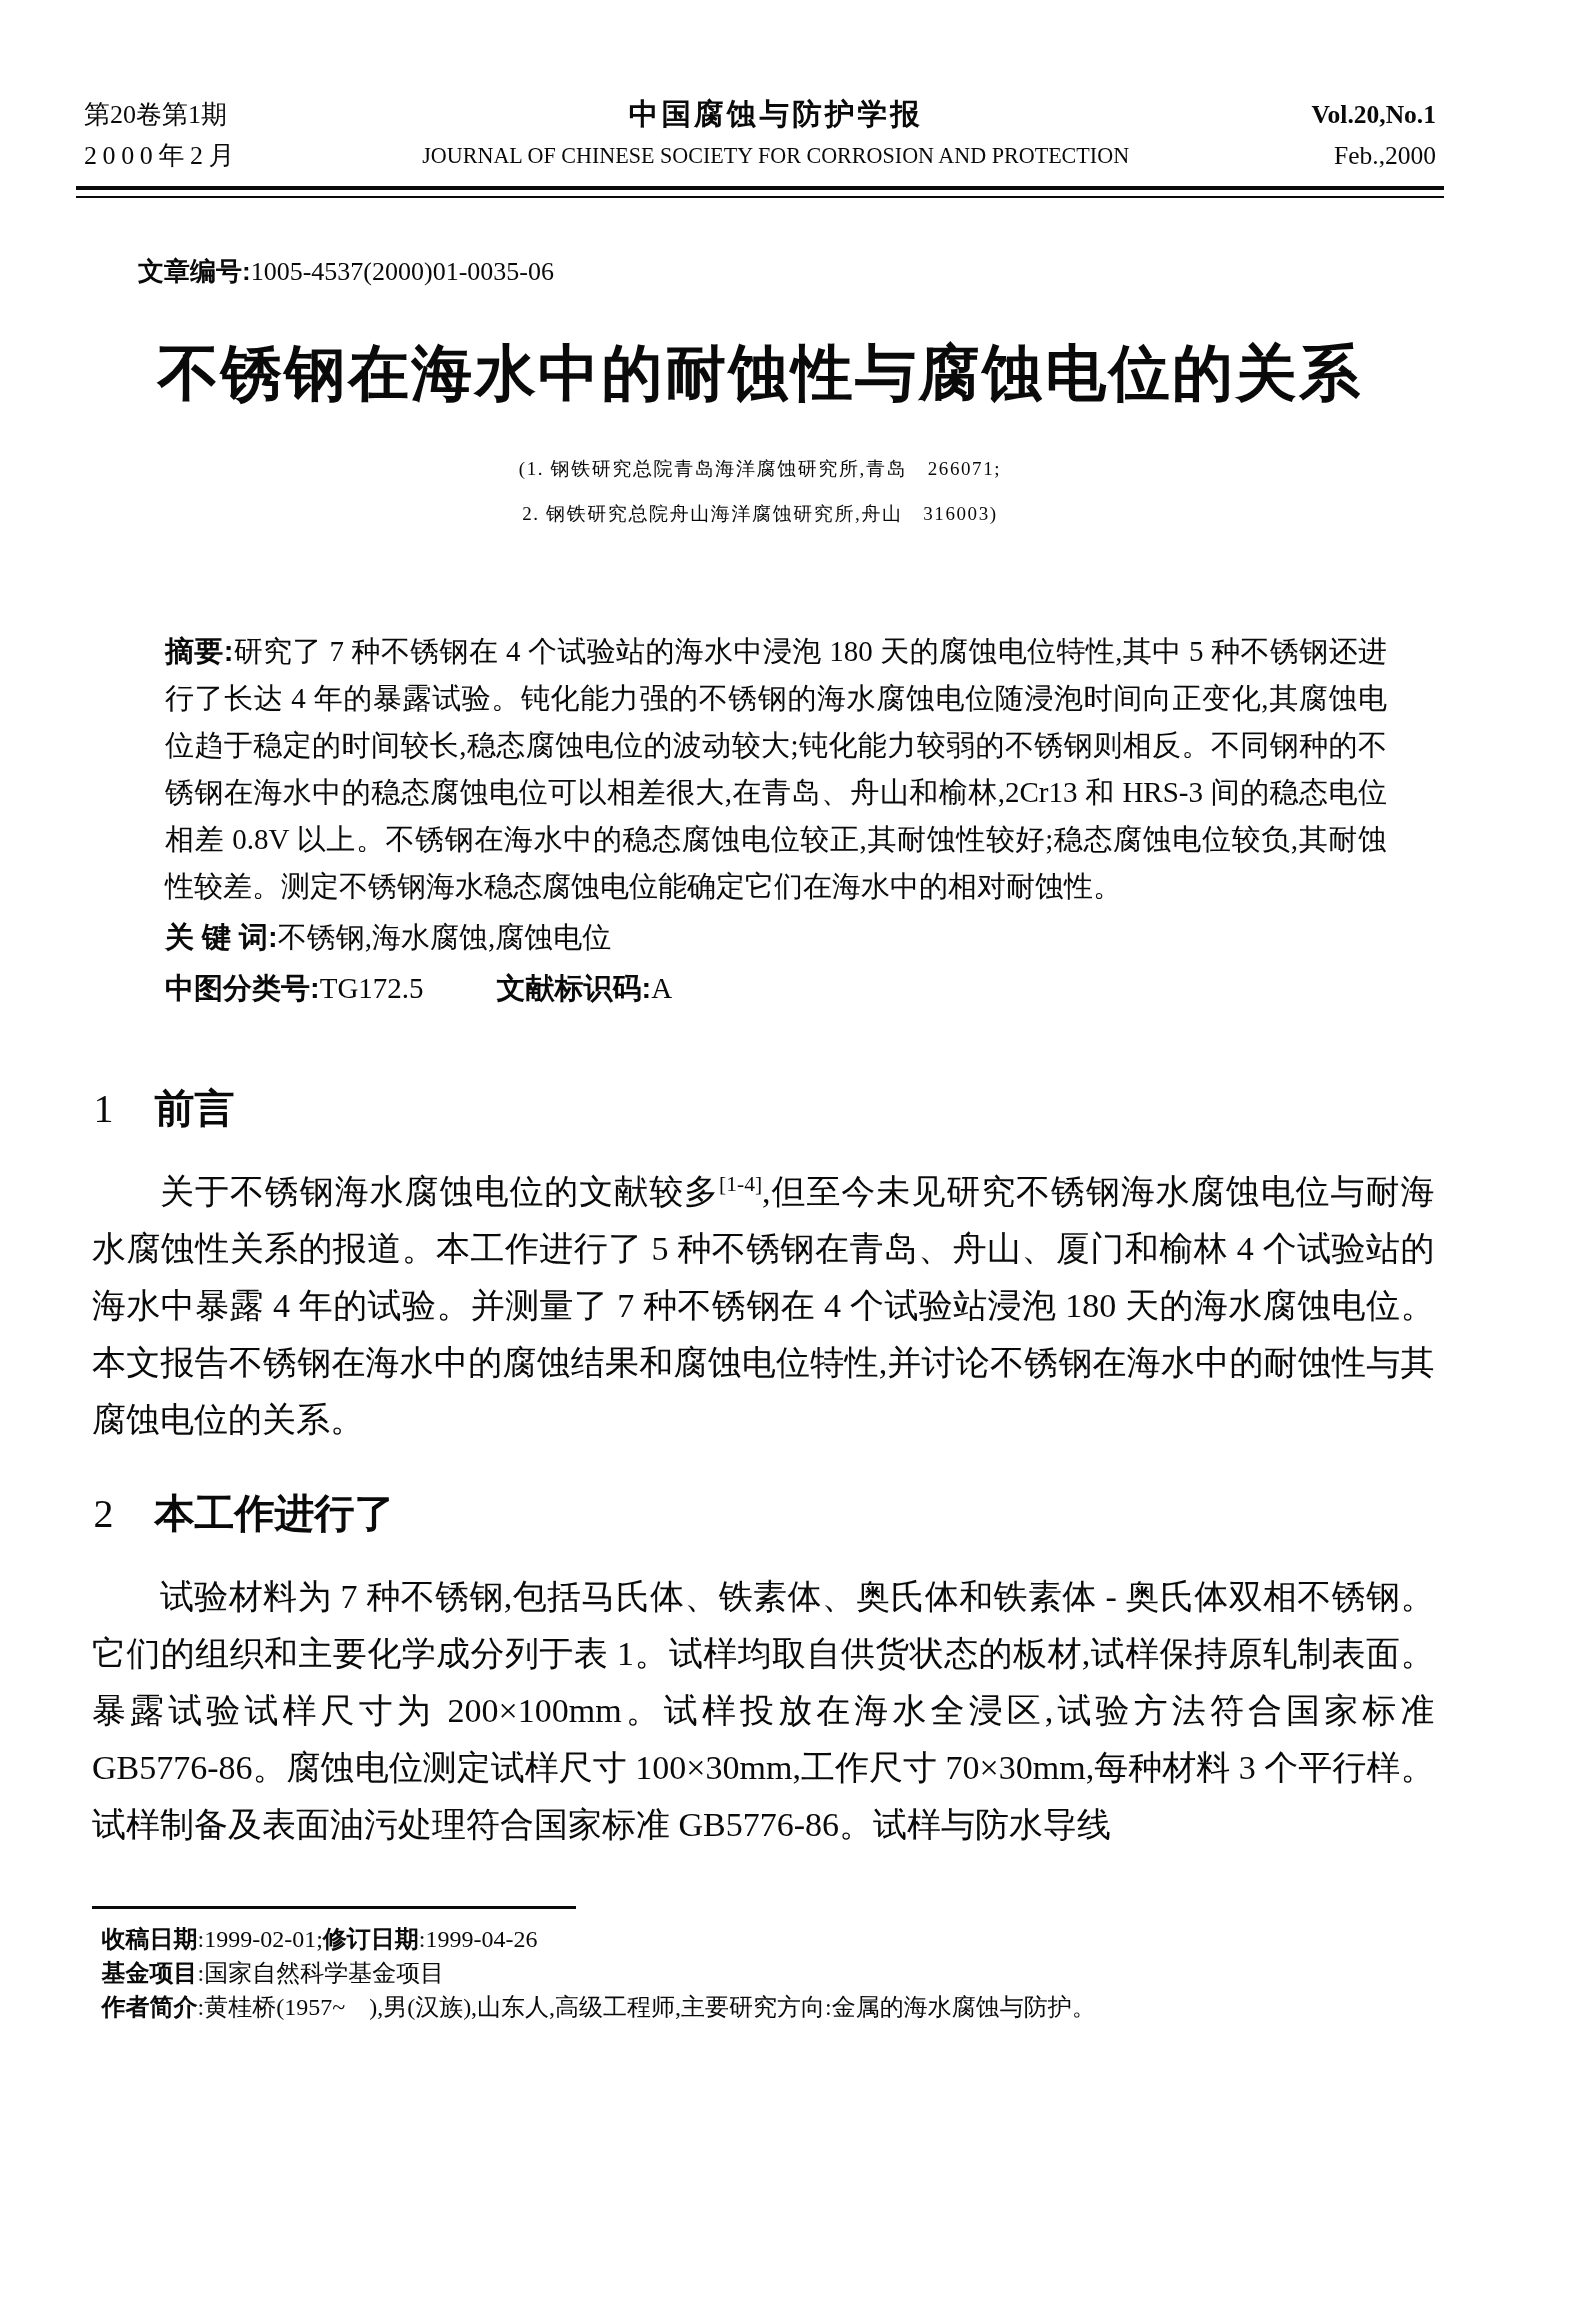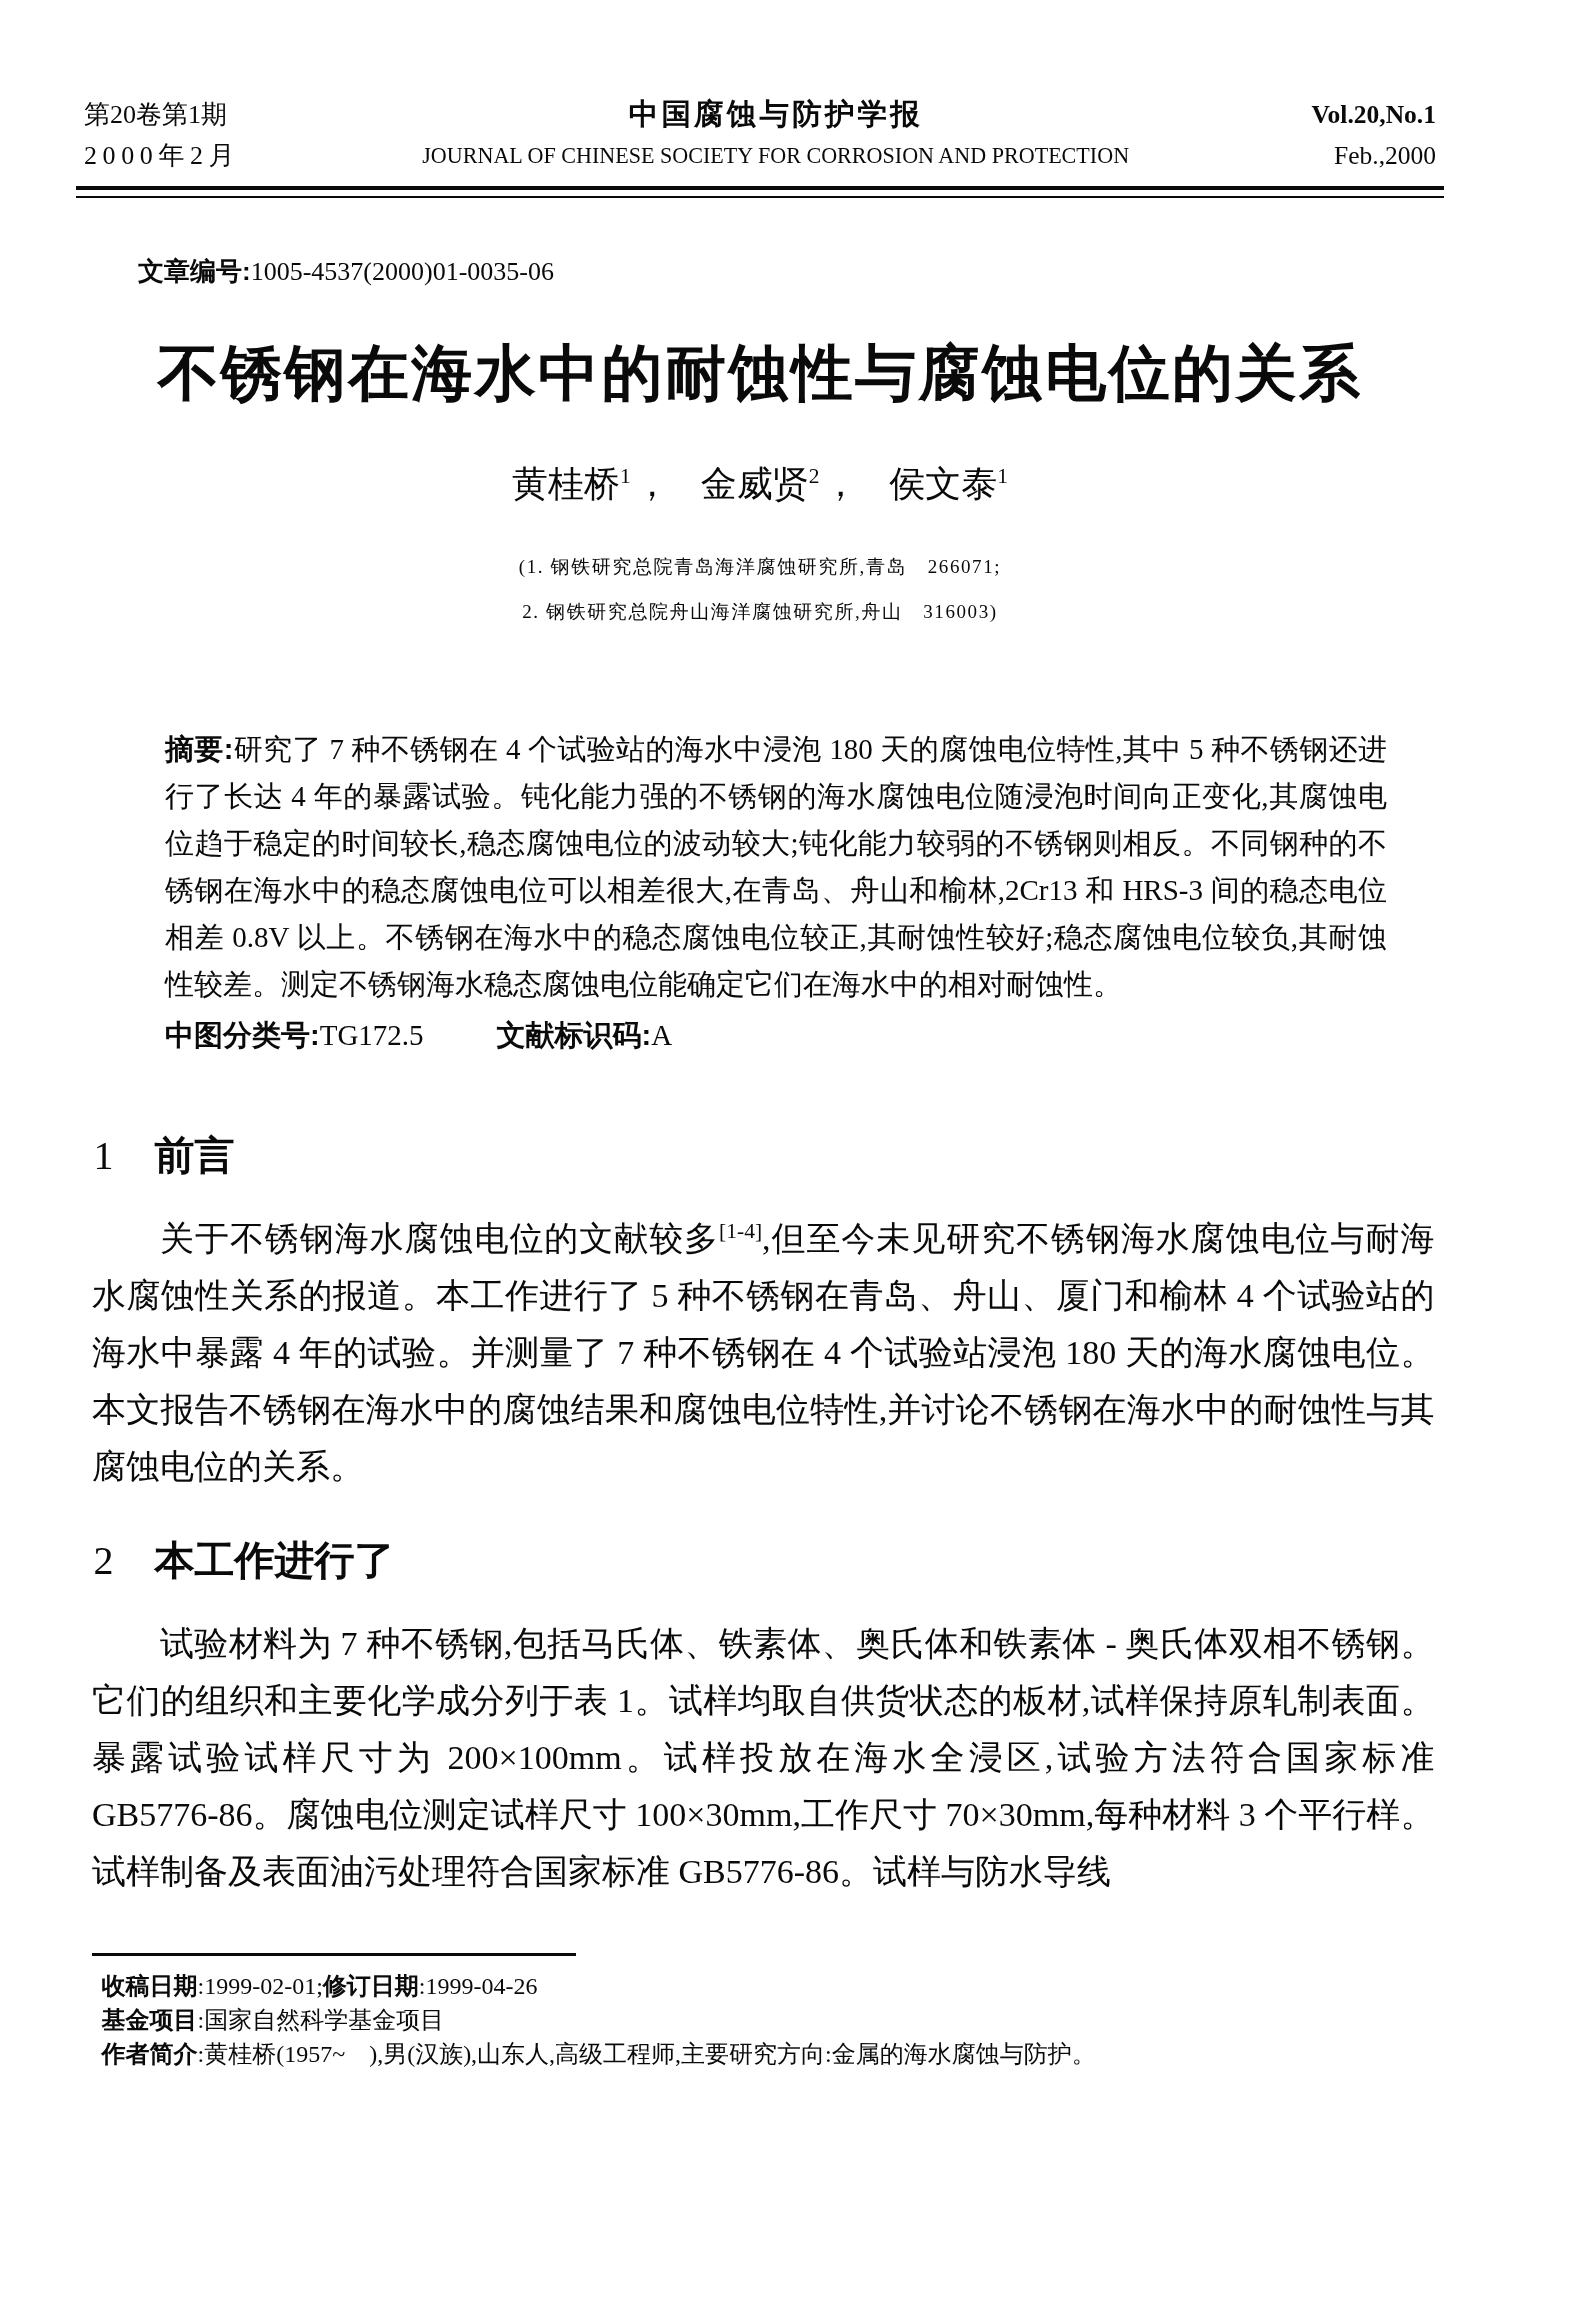--- a/index.html
+++ b/index.html
@@ -78,31 +78,29 @@
   </header>
 
   <div class="double-rule"></div>
 
   <div class="article-id">
     <span class="lbl">文章编号:</span><span>1005-4537(2000)01-0035-06</span>
   </div>
 
   <h1 class="title">不锈钢在海水中的耐蚀性与腐蚀电位的关系</h1>
 
-  <div class="authors">
-    <span class="author"><span>黄桂桥</span><sup>1</sup><span class="sep">，</span></span><span class="author"><span>金威贤</span><sup>2</sup><span class="sep">，</span></span><span class="author"><span>侯文泰</span><sup>1</sup></span>
-  </div>
 
   <div class="affils">
     <div>(1. 钢铁研究总院青岛海洋腐蚀研究所,青岛　266071;</div>
     <div>2. 钢铁研究总院舟山海洋腐蚀研究所,舟山　316003)</div>
   </div>
 
   <div class="abstract">
     <p class="abs-text"><span class="lbl">摘要:</span><span>研究了 7 种不锈钢在 4 个试验站的海水中浸泡 180 天的腐蚀电位特性,其中 5 种不锈钢还进行了长达 4 年的暴露试验。钝化能力强的不锈钢的海水腐蚀电位随浸泡时间向正变化,其腐蚀电位趋于稳定的时间较长,稳态腐蚀电位的波动较大;钝化能力较弱的不锈钢则相反。不同钢种的不锈钢在海水中的稳态腐蚀电位可以相差很大,在青岛、舟山和榆林,2Cr13 和 HRS-3 间的稳态电位相差 0.8V 以上。不锈钢在海水中的稳态腐蚀电位较正,其耐蚀性较好;稳态腐蚀电位较负,其耐蚀性较差。测定不锈钢海水稳态腐蚀电位能确定它们在海水中的相对耐蚀性。</span></p>
+    <p class="kw-line"><span class="lbl">关 键 词:</span><span>不锈钢,海水腐蚀,腐蚀电位</span></p>
     <p class="clc-line"><span class="lbl">中图分类号:</span><span>TG172.5</span><span class="lbl gap">文献标识码:</span><span>A</span></p>
   </div>
 
   <h2 class="sec"><span class="sec-num">1</span><span>前言</span></h2>
 
   <p class="body-para"><span>关于不锈钢海水腐蚀电位的文献较多</span><sup class="ref">[1-4]</sup><span>,但至今未见研究不锈钢海水腐蚀电位与耐海水腐蚀性关系的报道。本工作进行了 5 种不锈钢在青岛、舟山、厦门和榆林 4 个试验站的海水中暴露 4 年的试验。并测量了 7 种不锈钢在 4 个试验站浸泡 180 天的海水腐蚀电位。本文报告不锈钢在海水中的腐蚀结果和腐蚀电位特性,并讨论不锈钢在海水中的耐蚀性与其腐蚀电位的关系。</span></p>
 
   <h2 class="sec sec2"><span class="sec-num">2</span><span>本工作进行了</span></h2>
 
   <p class="body-para">试验材料为 7 种不锈钢,包括马氏体、铁素体、奥氏体和铁素体 - 奥氏体双相不锈钢。它们的组织和主要化学成分列于表 1。试样均取自供货状态的板材,试样保持原轧制表面。暴露试验试样尺寸为 200×100mm。试样投放在海水全浸区,试验方法符合国家标准 GB5776-86。腐蚀电位测定试样尺寸 100×30mm,工作尺寸 70×30mm,每种材料 3 个平行样。试样制备及表面油污处理符合国家标准 GB5776-86。试样与防水导线</p>

